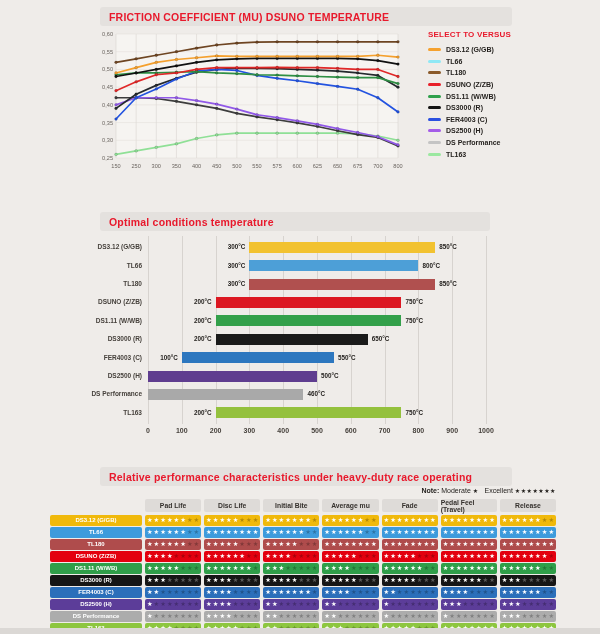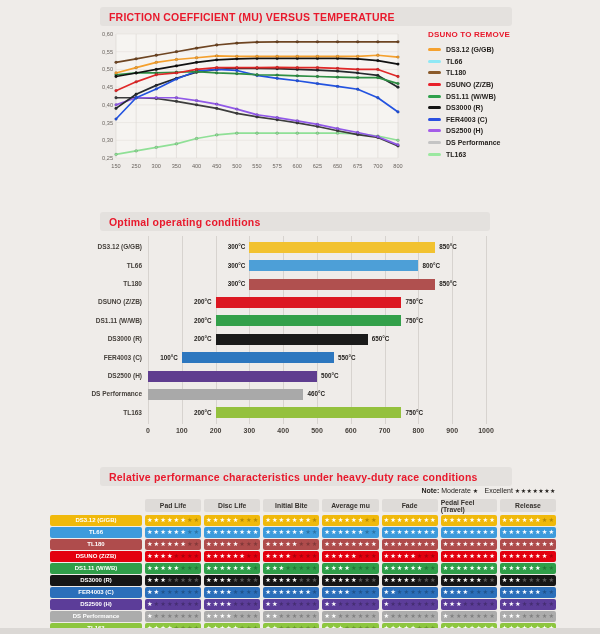--- a/index.html
+++ b/index.html
@@ -41,21 +41,21 @@
   .t-cell{flex:1 1 0;border-radius:2px;display:flex;align-items:center;justify-content:center;gap:1px;height:10.5px;}
   .t-head{background:#dedbd8;color:#35312d;font-size:6.8px;font-weight:bold;height:13px;}
   .t-head-spacer{background:transparent;}
   .star{font-size:6.3px;line-height:1;}
   #footerStrip{position:absolute;left:0;bottom:0;width:600px;height:6px;background:#dbd8d5;}
 </style>
 </head>
 <body>
 
 <div class="title-bar" style="left:100px;top:7px;width:412px;">
-  <span>FRICTION COEFFICIENT (MU) VERSUS TEMPERATURE</span>
+  <span>FRICTION COEFFICIENT (MU) DSUNO TEMPERATURE</span>
 </div>
 
 <svg id="lineChart" width="316" height="150" viewBox="0 0 316 150">
     <rect x="22" y="8" width="282" height="124" fill="#f6f4f1"></rect>
     <line x1="22" y1="8" x2="304" y2="8" stroke="#e6e2de" stroke-width="0.7"></line>
     <text x="19" y="10" text-anchor="end" font-size="5.6" fill="#6b6560">0,60</text>
     <line x1="22" y1="25.714285714285715" x2="304" y2="25.714285714285715" stroke="#e6e2de" stroke-width="0.7"></line>
     <text x="19" y="27.714285714285715" text-anchor="end" font-size="5.6" fill="#6b6560">0,55</text>
     <line x1="22" y1="43.42857142857143" x2="304" y2="43.42857142857143" stroke="#e6e2de" stroke-width="0.7"></line>
     <text x="19" y="45.42857142857143" text-anchor="end" font-size="5.6" fill="#6b6560">0,50</text>
@@ -275,21 +275,21 @@
       <circle cx="203.28571428571428" cy="15.79428571428572" r="1.4" fill="#6E4522" stroke="rgba(0,0,0,0.35)" stroke-width="0.4"></circle>
       <circle cx="223.42857142857142" cy="15.79428571428572" r="1.4" fill="#6E4522" stroke="rgba(0,0,0,0.35)" stroke-width="0.4"></circle>
       <circle cx="243.57142857142858" cy="15.79428571428572" r="1.4" fill="#6E4522" stroke="rgba(0,0,0,0.35)" stroke-width="0.4"></circle>
       <circle cx="263.7142857142857" cy="15.79428571428572" r="1.4" fill="#6E4522" stroke="rgba(0,0,0,0.35)" stroke-width="0.4"></circle>
       <circle cx="283.85714285714283" cy="15.79428571428572" r="1.4" fill="#6E4522" stroke="rgba(0,0,0,0.35)" stroke-width="0.4"></circle>
       <circle cx="304" cy="15.79428571428572" r="1.4" fill="#6E4522" stroke="rgba(0,0,0,0.35)" stroke-width="0.4"></circle>
     </g>
   </svg>
 
 <div id="legend">
-  <div id="legendTitle">DSUNO TO REMOVE</div>
+  <div id="legendTitle">SELECT TO VERSUS</div>
   <div id="legendItems">
       <div class="legend-item">
         <span class="legend-dash" style="background: rgb(245, 161, 46);"></span>
         <span class="legend-label">DS3.12 (G/GB)</span>
       </div>
       <div class="legend-item">
         <span class="legend-dash" style="background: rgb(143, 232, 245);"></span>
         <span class="legend-label">TL66</span>
       </div>
       <div class="legend-item">
@@ -321,21 +321,21 @@
         <span class="legend-label">DS Performance</span>
       </div>
       <div class="legend-item">
         <span class="legend-dash" style="background: rgb(155, 232, 160);"></span>
         <span class="legend-label">TL163</span>
       </div>
     </div>
 </div>
 
 <div class="title-bar" style="left:100px;top:212px;width:390px;">
-  <span>Optimal operating conditions</span>
+  <span>Optimal conditions temperature</span>
 </div>
 
 <div id="tempChart">
 <div class="grid-v" style="left: 98px;"></div>
     <div class="tick-label" style="left: 85px;">0</div>
     <div class="grid-v" style="left: 131.8px;"></div>
     <div class="tick-label" style="left: 118.8px;">100</div>
     <div class="grid-v" style="left: 165.6px;"></div>
     <div class="tick-label" style="left: 152.6px;">200</div>
     <div class="grid-v" style="left: 199.4px;"></div>
@@ -388,21 +388,21 @@
     <div class="temp-row-label" style="top: 154.4px;">DS Performance</div>
     <div class="temp-bar" style="left: 98px; width: 155.48px; top: 152.9px; background: rgb(169, 169, 169);"></div>
     <div class="temp-val" style="left: 257.48px; top: 154.4px;">460°C</div>
     <div class="temp-row-label" style="top: 172.8px;">TL163</div>
     <div class="temp-bar" style="left: 165.6px; width: 185.9px; top: 171.3px; background: rgb(148, 193, 61);"></div>
     <div class="temp-val" style="left: 121.6px; width: 40px; text-align: right; top: 172.8px;">200°C</div>
     <div class="temp-val" style="left: 355.5px; top: 172.8px;">750°C</div>
   </div>
 
 <div class="title-bar" style="left:100px;top:467px;width:412px;">
-  <span>Relative performance characteristics under heavy-duty race conditions</span>
+  <span>Relative performance characteristics under heavy-duty race operating</span>
 </div>
 
 <div id="noteLine">
   <b>Note:</b>
   <span>Moderate</span>
   <span class="stars" id="modStars">★</span>&nbsp;&nbsp;
   <span>Excellent</span>
   <span class="stars" id="excStars">★★★★★★★</span>
 </div>
 

